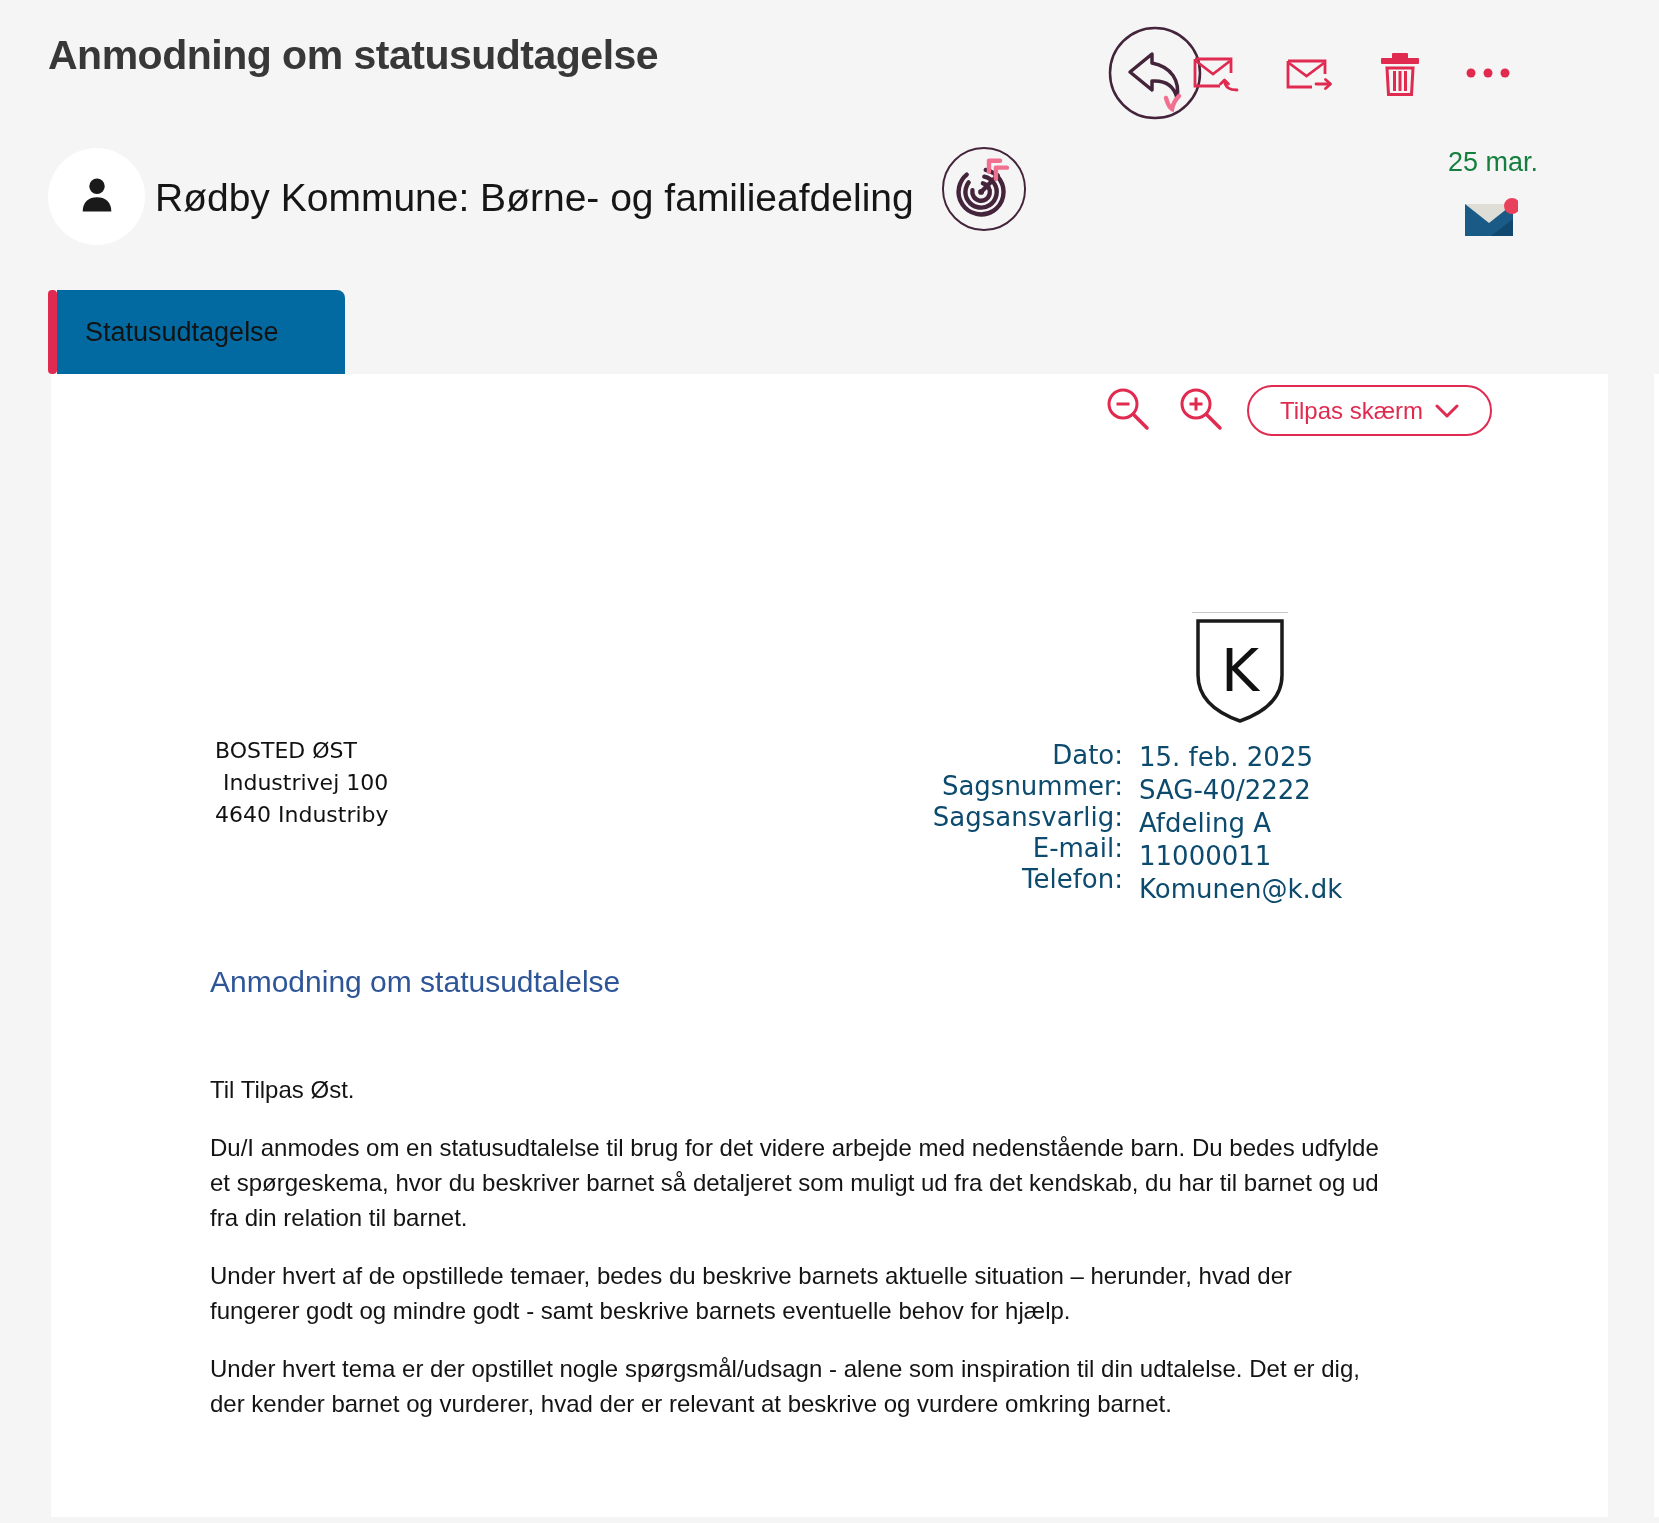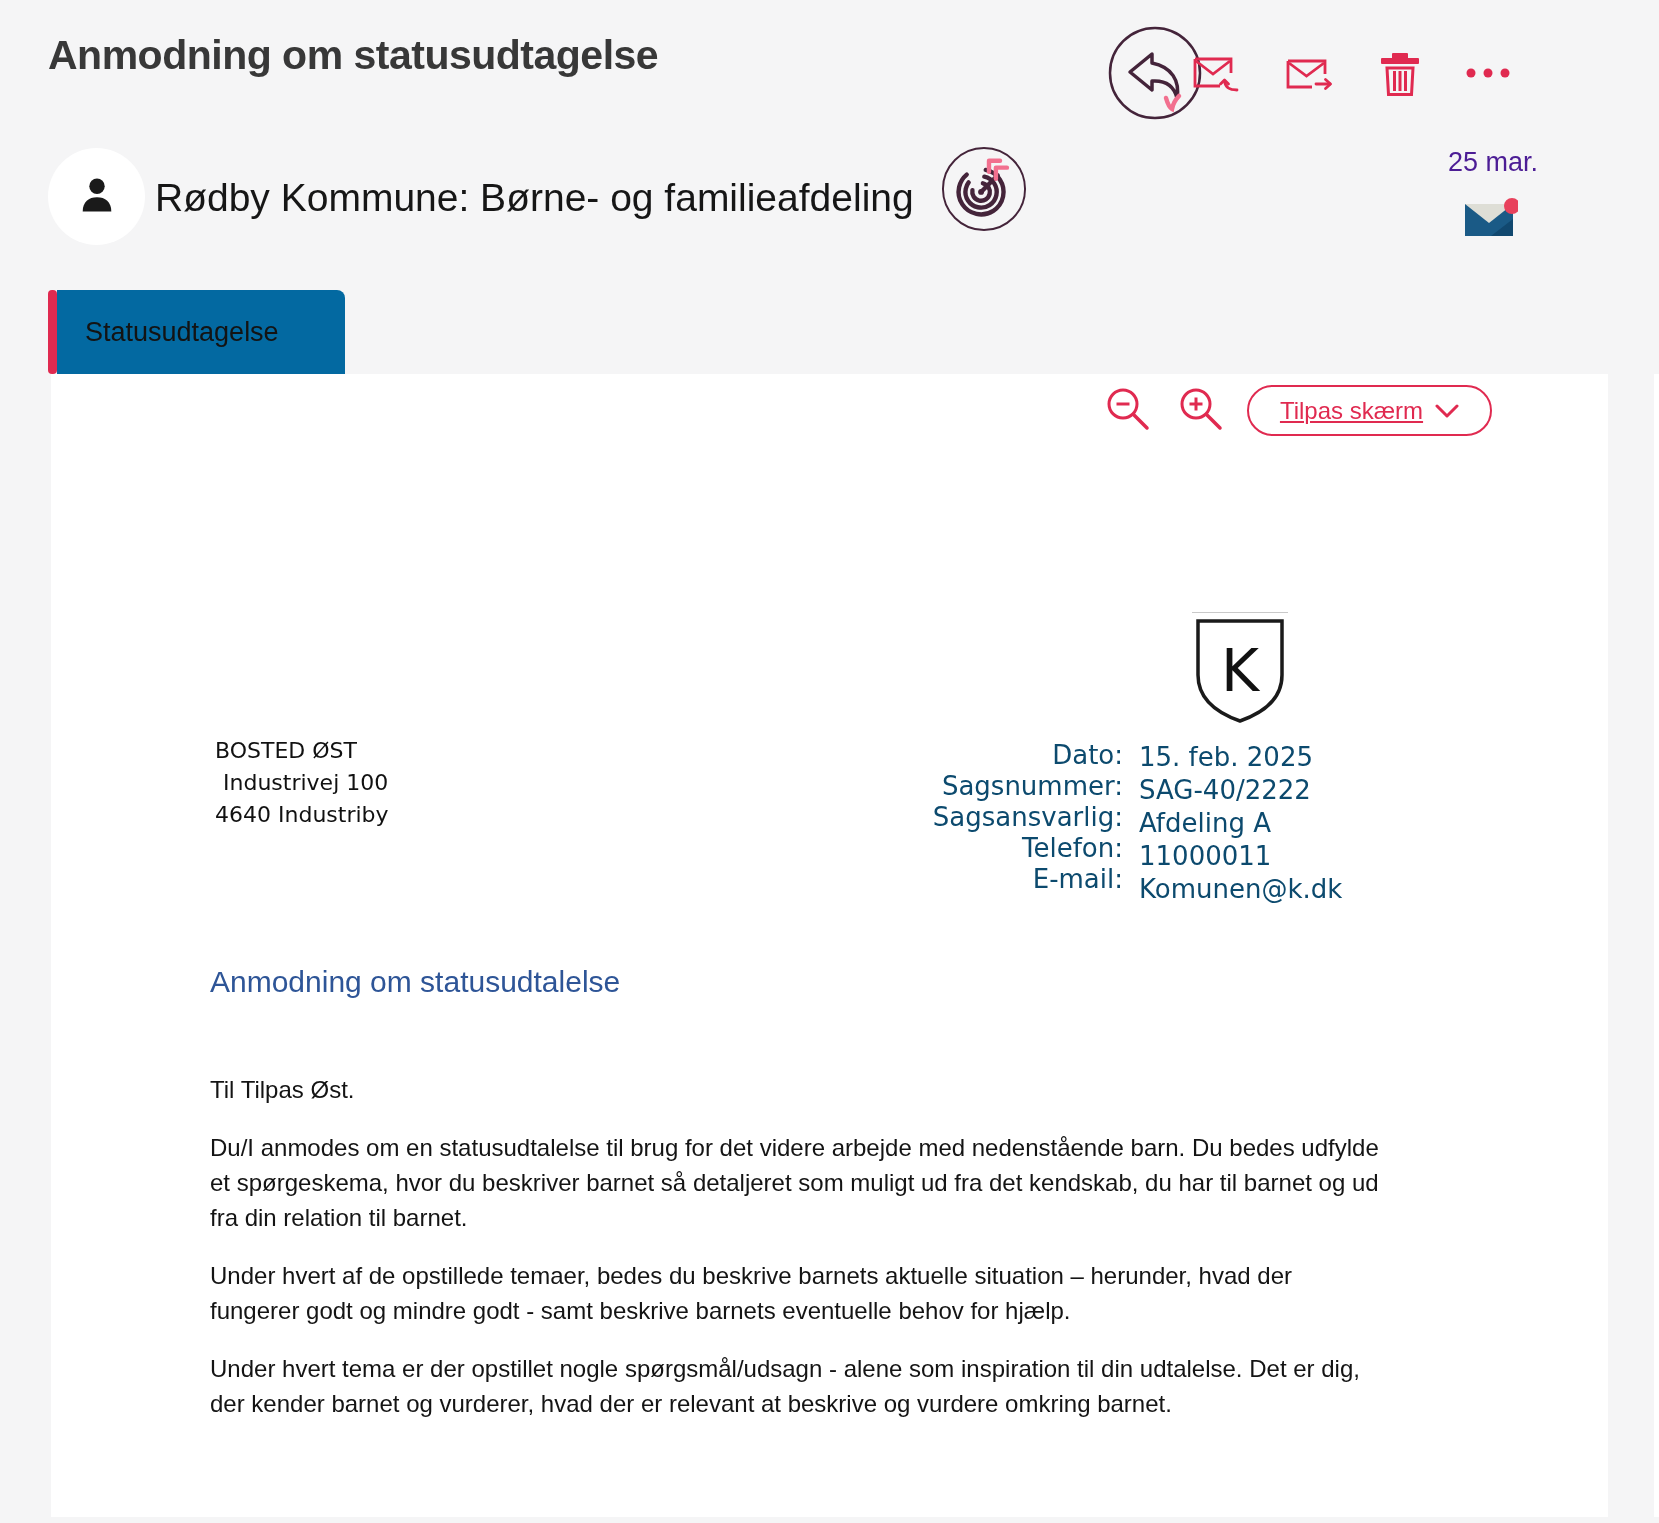--- a/index.html
+++ b/index.html
@@ -17,21 +17,21 @@
   }
   .action-btn{background:none;border:none;padding:0;cursor:pointer;line-height:0;}
 
   
   .avatar{
     left:48px;top:148px;width:97px;height:97px;border-radius:50%;background:#ffffff;
     display:flex;align-items:center;justify-content:center;
   }
   .sender-name{left:155px;top:176px;font-size:39px;color:#161616;}
   .sender-logo{left:941px;top:146px;width:86px;height:86px;}
-  .msg-date{left:1398px;top:147px;width:140px;text-align:right;font-size:27px;color:#4c1d95;}
+  .msg-date{left:1398px;top:147px;width:140px;text-align:right;font-size:27px;color:#15803d;}
   .read-state{left:1464px;top:197px;}
 
   
   .tab{
     left:48px;top:290px;height:84px;display:flex;align-items:stretch;cursor:pointer;
   }
   .tab-bar{width:9px;background:#e02a50;border-radius:4px;}
   .tab-body{
     background:#0369a1;width:260px;display:flex;align-items:center;
     padding-left:28px;border-top-right-radius:8px;
@@ -42,21 +42,21 @@
   .doc-panel{
     left:51px;top:374px;width:1557px;height:1143px;background:#ffffff;
   }
   .scroll-strip{right:0;top:374px;width:5px;height:1143px;background:#ffffff;}
 
   .zoom-btn{background:none;border:none;padding:0;cursor:pointer;line-height:0;position:absolute;}
   .fit-btn{
     position:absolute;left:1196px;top:11px;width:245px;height:51px;
     border:2px solid #e02a50;border-radius:27px;background:#ffffff;
     display:flex;align-items:center;justify-content:center;gap:12px;
-    color:#e02a50;font-size:24px;font-family:"Liberation Sans",sans-serif;cursor:pointer;text-decoration:underline;
+    color:#e02a50;font-size:24px;font-family:"Liberation Sans",sans-serif;cursor:pointer;
   }
 
   
   .letter-logo{left:1141px;top:238px;width:96px;text-align:center;}
   .letter-logo .topline{height:1px;background:#c9c9c9;margin-bottom:2px;}
 
   .recipient{
     left:164px;top:361px;font-family:"DejaVu Sans",sans-serif;
     font-size:22px;line-height:32px;color:#111;
   }
@@ -241,22 +241,22 @@
     <div>BOSTED ØST</div>
     <div class="indent">Industrivej 100</div>
     <div>4640 Industriby</div>
   </div>
 
   <div class="abs meta">
     <div class="meta-labels">
       <div>Dato:</div>
       <div>Sagsnummer:</div>
       <div>Sagsansvarlig:</div>
+      <div>E-mail:</div>
       <div>Telefon:</div>
-      <div>E-mail:</div>
     </div>
     <div class="meta-values">
       <div>15. feb. 2025</div>
       <div>SAG-40/2222</div>
       <div>Afdeling A</div>
       <div>11000011</div>
       <div>Komunen@k.dk</div>
     </div>
   </div>
 

